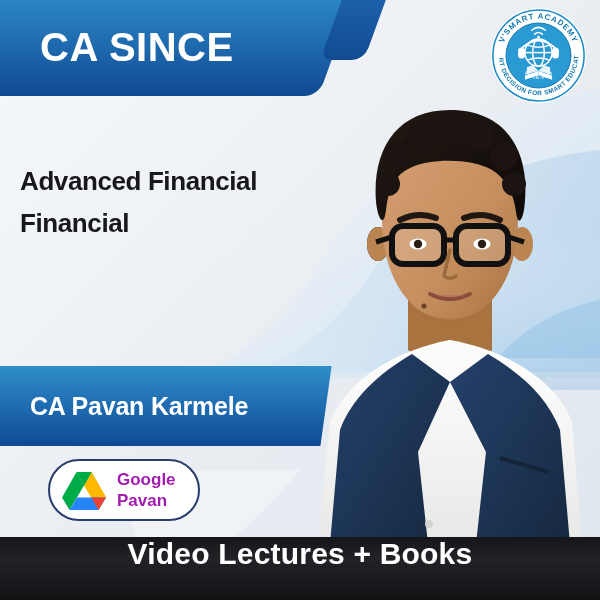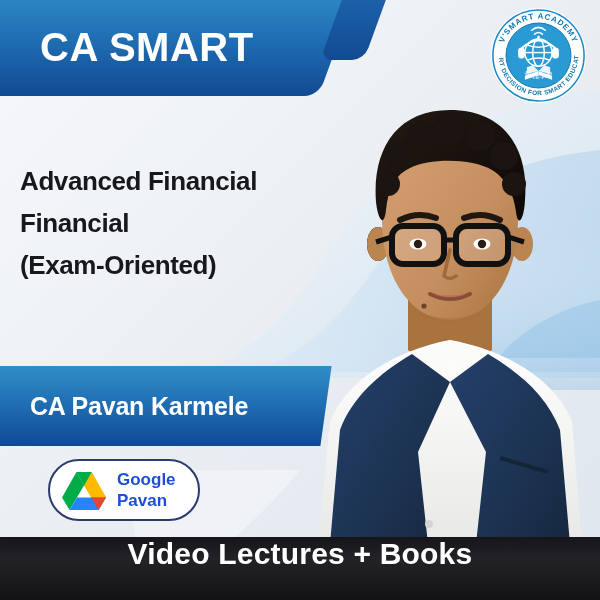--- a/index.html
+++ b/index.html
@@ -75,21 +75,21 @@
   }
 
   
   .drive-pill{
     position:absolute;left:48px;top:459px;width:152px;height:62px;z-index:7;
     background:#ffffff;border:2px solid #2a3c6e;border-radius:34px;
     display:flex;align-items:center;box-sizing:border-box;padding-left:11px;
   }
   .drive-logo{width:46px;height:42px;flex:0 0 auto;}
   .drive-text{
-    margin-left:10px;color:#1d4ed8;font-size:17px;font-weight:bold;
+    margin-left:10px;color:#a21caf;font-size:17px;font-weight:bold;
     line-height:21px;
   }
 
   
   .bottom-band{
     position:absolute;left:0;bottom:0;width:600px;height:63px;z-index:10;
     background:linear-gradient(180deg,#16161a 0%,#232327 35%,#121215 100%);
     display:flex;align-items:flex-start;justify-content:center;
   }
   .bottom-text{
@@ -126,21 +126,21 @@
       <path d="M600,90 C470,105 380,170 330,250 C290,315 250,360 180,378 L600,378 Z" fill="url(#sw1)" opacity="0.55"></path>
       <path d="M600,150 C500,160 420,205 372,272 C335,325 300,356 250,372 L600,372 Z" fill="url(#sw2)" opacity="0.5"></path>
       <path d="M600,230 C540,240 490,275 455,320 C425,358 395,378 360,390 L600,390 Z" fill="url(#sw3)" opacity="0.6"></path>
       <path d="M600,300 C560,308 520,330 498,358 L600,358 Z" fill="#8cc0e6" opacity="0.45"></path>
       <path d="M150,600 C210,560 260,520 300,470 L120,470 Z" fill="#ffffff" opacity="0.35"></path>
     </svg>
   </div>
 
   <div class="header-bar"></div>
   <div class="accent-slant"></div>
-  <div class="header-title">CA SMART</div>
+  <div class="header-title">CA SINCE</div>
 
   <div class="logo">
     <svg width="97" height="97" viewBox="0 0 100 100">
       <defs>
         <path id="arcTop" d="M 12,50 A 38,38 0 0 1 88,50"></path>
         <path id="arcBot" d="M 9,50 A 41,41 0 0 0 91,50"></path>
         <path id="arcSince" d="M 28,52 A 22,22 0 0 0 72,52"></path>
       </defs>
       <circle cx="50" cy="50" r="49" fill="#ffffff"></circle>
       <circle cx="50" cy="50" r="47" fill="none" stroke="#1e8bc8" stroke-width="1.6"></circle>
@@ -272,21 +272,20 @@
 
       <circle cx="124" cy="214" r="2.6" fill="#6d4526"></circle>
 
       <path d="M120,222 Q150,234 180,222" stroke="#a4703f" stroke-width="3" fill="none" opacity="0.5"></path>
     </svg>
   </div>
 
   <div class="course-title">
     <div>Advanced Financial</div>
     <div>Financial</div>
-    <div>(Exam-Oriented)</div>
   </div>
 
   <div class="faculty-band"></div>
   <div class="faculty-name">CA Pavan Karmele</div>
 
   <div class="drive-pill">
     <span class="drive-logo">
       <svg width="46" height="42" viewBox="0 0 46 42">
         <path d="M15.5,3 L30.5,3 L38,16.5 L23,16.5 Z" fill="#00ac47"></path>
         <path d="M30.5,3 L45,28 L37.5,41 L23,16.5 Z" fill="#ffba00"></path>

